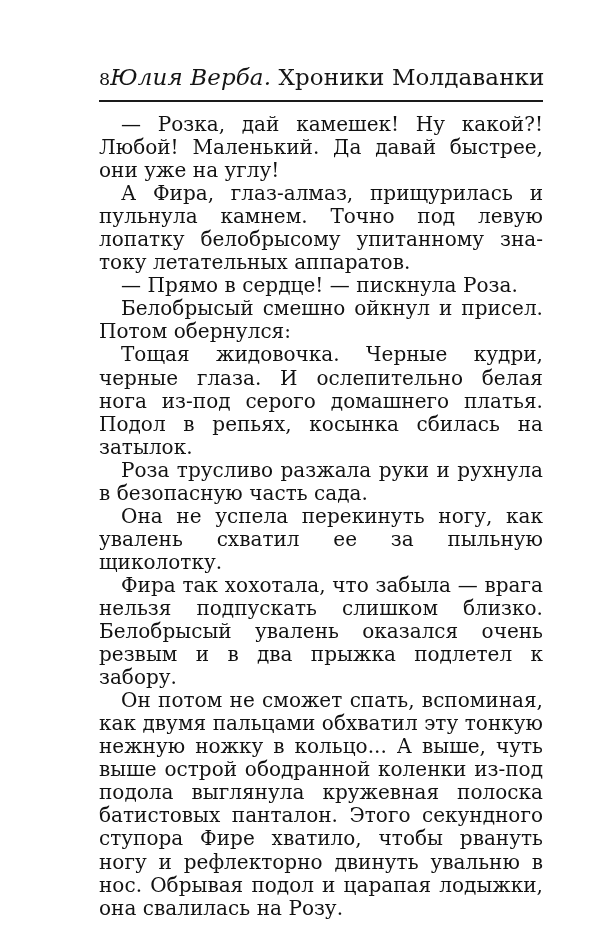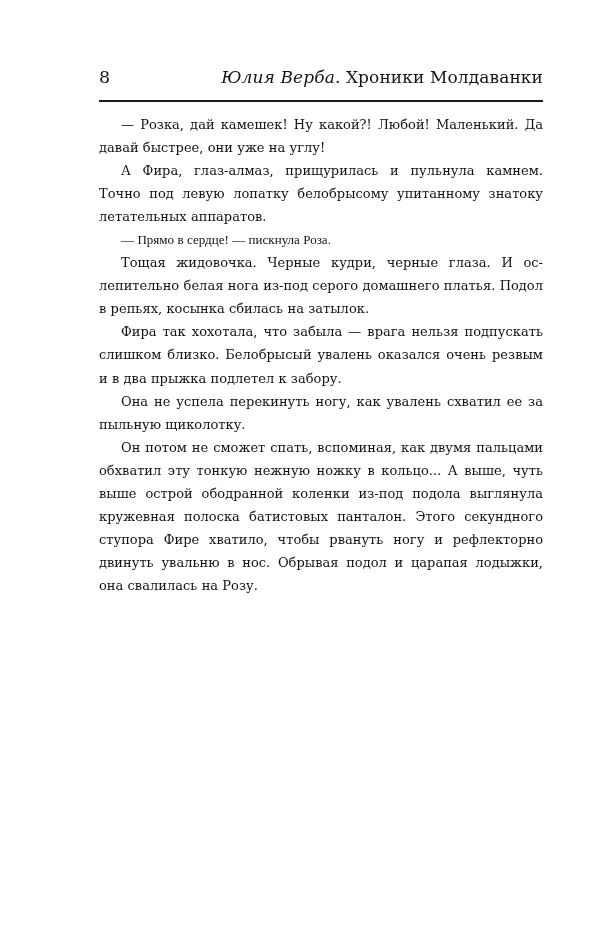--- a/index.html
+++ b/index.html
@@ -38,21 +38,21 @@
     color: #151515;
     letter-spacing: 0.1px;
   }
   .folio {
     font-size: 17.5px;
     font-family: "DejaVu Serif", "Liberation Serif", serif;
     white-space: nowrap;
   }
   .head-title {
     white-space: nowrap;
-    font-size: 17px;
+    font-size: 23px;
   }
   .head-author {
     font-style: italic;
   }
   .head-work {
     font-style: normal;
   }
 
   .head-rule {
     position: absolute;
@@ -69,31 +69,30 @@
     left: 99px;
     top: 113px;
     width: 444px;
   }
 
   .para {
     margin: 0;
     text-indent: 22px;
     text-align: justify;
     text-justify: inter-word;
-    font-size: 13px;
+    font-size: 20px;
     line-height: 23.05px;
     color: #121212;
     hyphens: manual;
     word-spacing: 0.1px;
     letter-spacing: 0.02px;
   }
   
   .para.dialogue {
     text-align: left;
-    font-family: Liberation Serif, serif;
   }
 </style>
 </head>
 <body>
 
 <div class="page">
 
   <div class="running-head">
     <span class="folio">8</span>
     <span class="head-title">
@@ -101,19 +100,21 @@
       <span class="head-work">Хроники Молдаванки</span>
     </span>
   </div>
 
   <div class="head-rule"></div>
 
   <div class="textblock">
     <p class="para">— Розка, дай камешек! Ну какой?! Любой! Маленький. Да давай быстрее, они уже на углу!</p>
     <p class="para">А Фира, глаз-алмаз, прищурилась и пульнула камнем. Точно под левую лопатку белобрысому упитанному зна­току летательных аппаратов.</p>
     <p class="para dialogue">— Прямо в сердце! — пискнула Роза.</p>
+    <p class="para">Белобрысый смешно ойкнул и присел. Потом обер­нулся:</p>
     <p class="para">Тощая жидовочка. Черные кудри, черные глаза. И ос­лепительно белая нога из-под серого домашнего платья. Подол в репьях, косынка сбилась на затылок.</p>
+    <p class="para">Роза трусливо разжала руки и рухнула в безопасную часть сада.</p>
+    <p class="para">Она не успела перекинуть ногу, как увалень схватил ее за пыльную щиколотку.</p>
     <p class="para">Фира так хохотала, что забыла — врага нельзя под­пускать слишком близко. Белобрысый увалень оказался очень резвым и в два прыжка подлетел к забору.</p>
-    <p class="para">Она не успела перекинуть ногу, как увалень схватил ее за пыльную щиколотку.</p>
     <p class="para">Он потом не сможет спать, вспоминая, как двумя пальцами обхватил эту тонкую нежную ножку в кольцо... А выше, чуть выше острой ободранной коленки из-под подола выглянула кружевная полоска батистовых пан­талон. Этого секундного ступора Фире хватило, чтобы рвануть ногу и рефлекторно двинуть увальню в нос. Об­рывая подол и царапая лодыжки, она свалилась на Розу.</p>
   </div>
 
 </div>
 
 </body></html>

